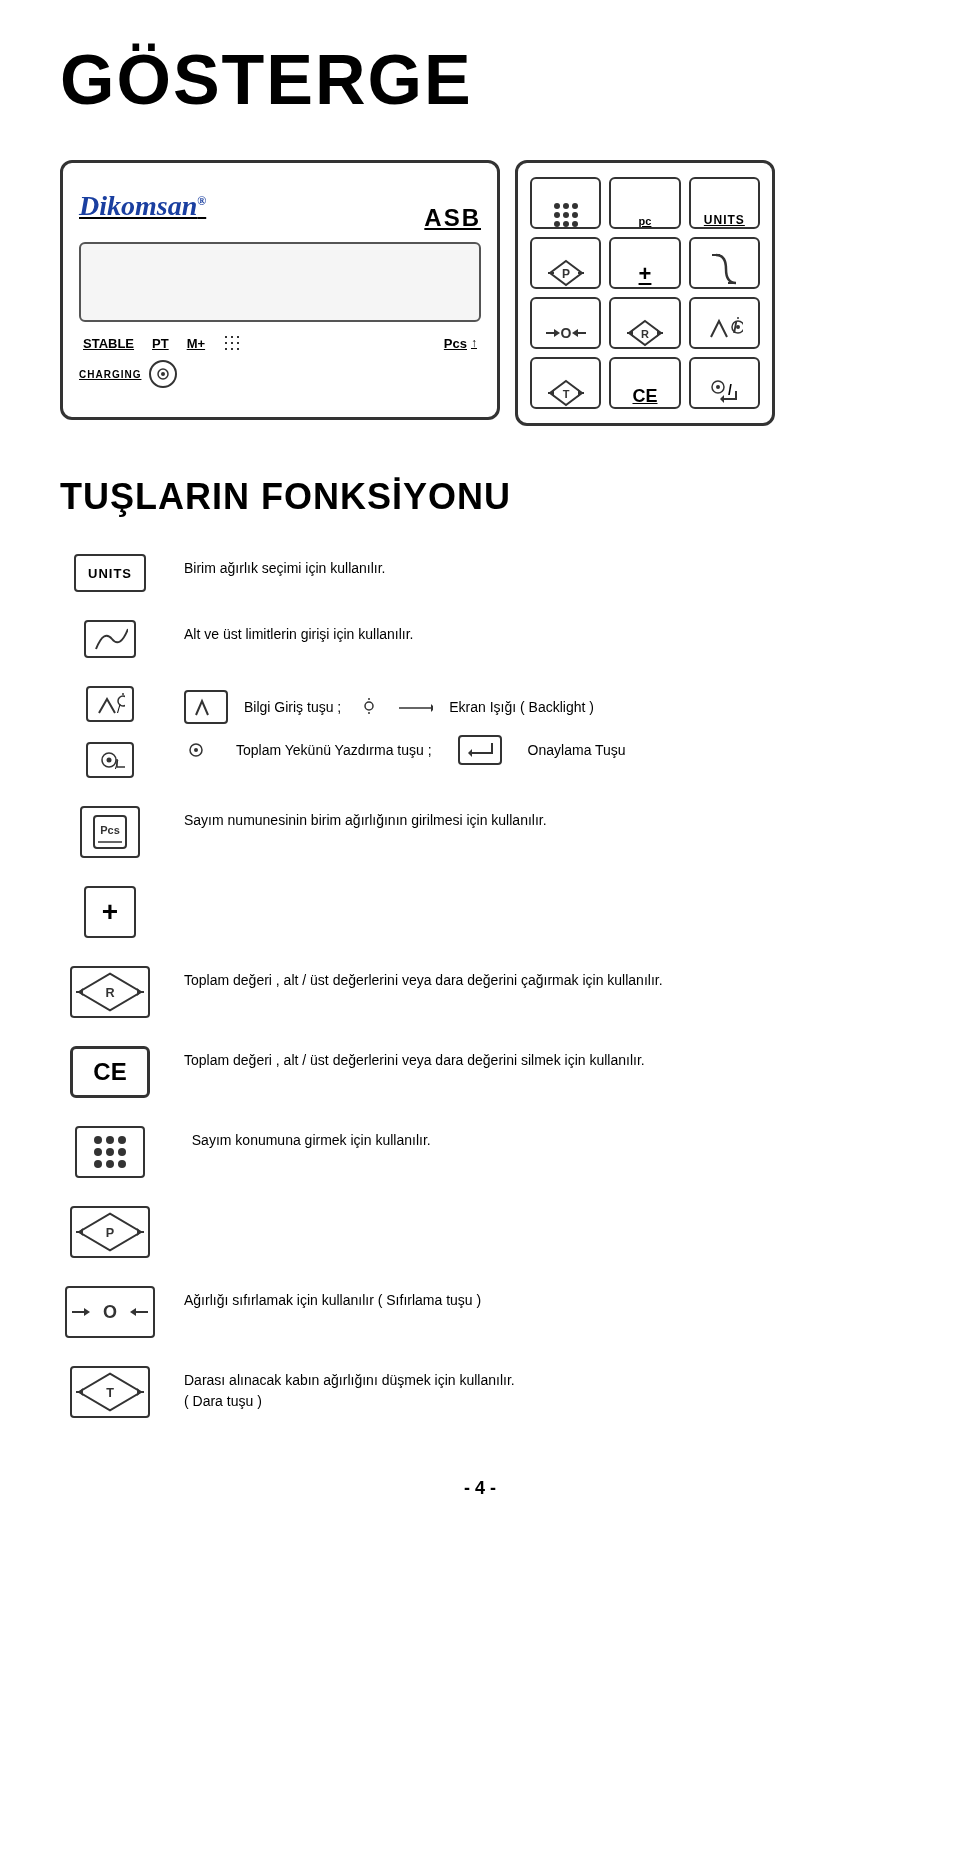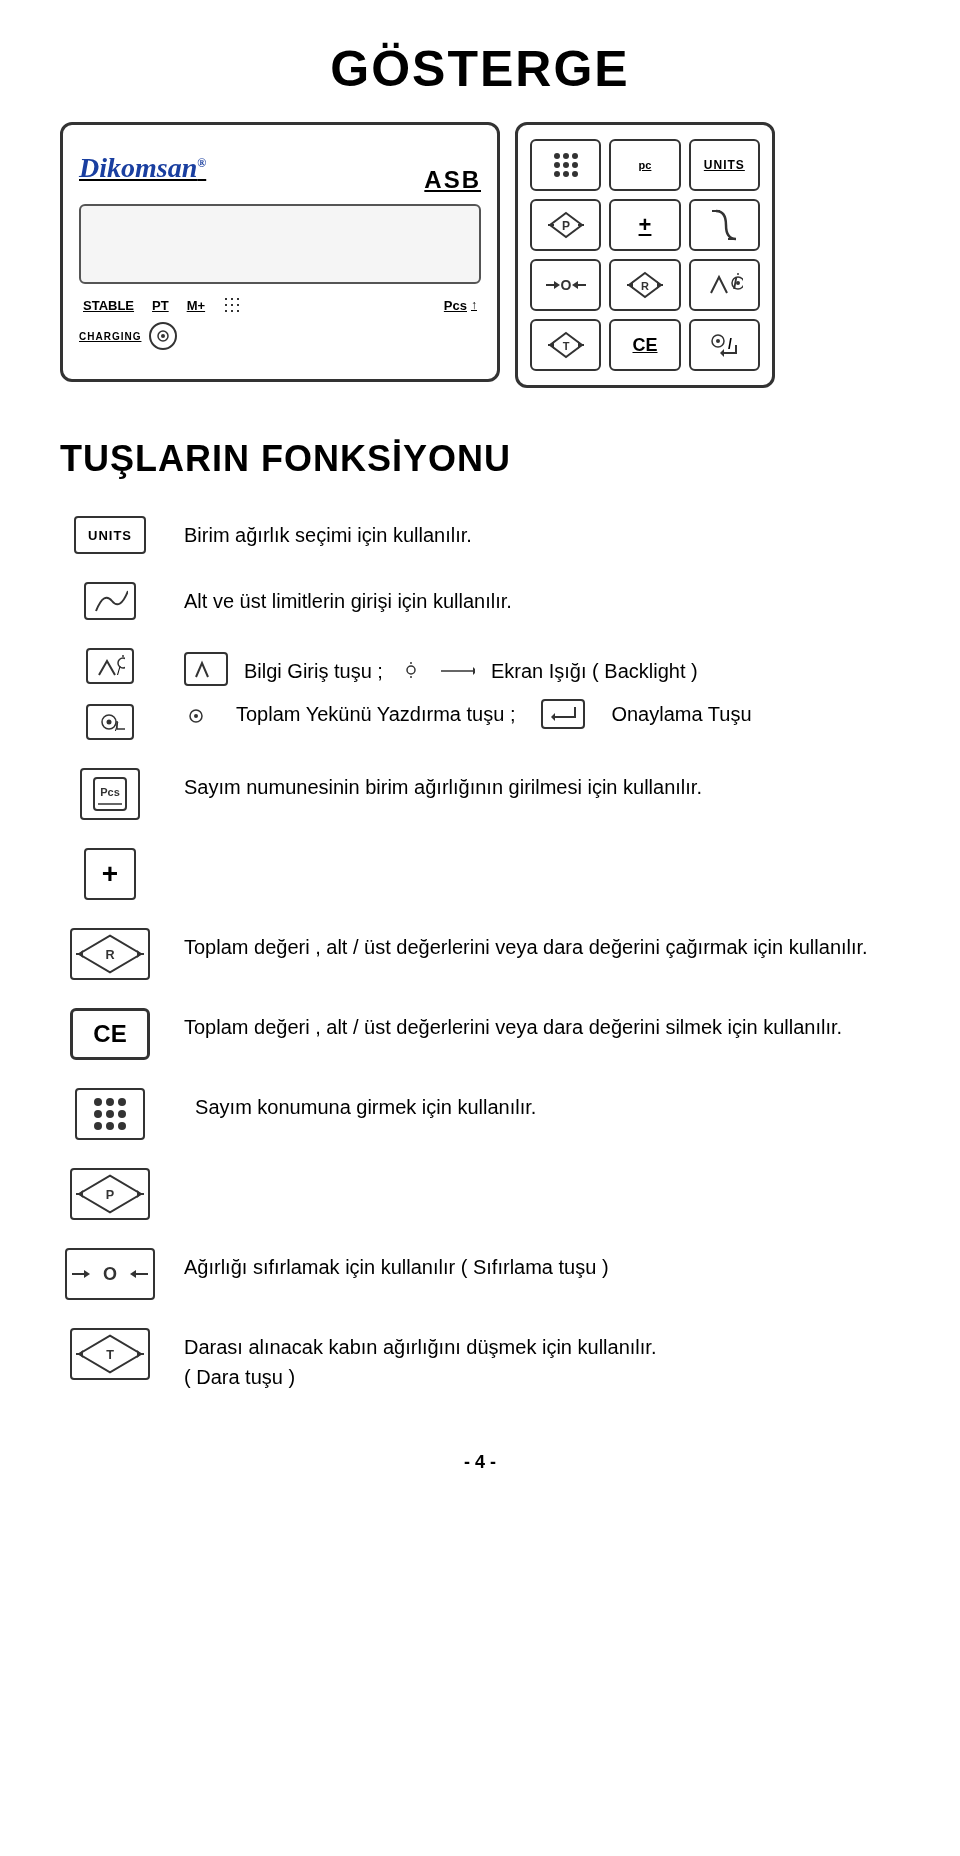--- a/index.html
+++ b/index.html
@@ -6,25 +6,24 @@
     body {
       font-family: Arial, sans-serif;
       background: #fff;
       width: 960px;
       min-height: 1856px;
       padding: 40px 60px;
       color: #000;
     }
 
     h1.main-title {
-      font-size: 50px;
+      font-size: 70px;
       font-weight: 900;
       letter-spacing: 2px;
-      margin-bottom: 24px;
-      text-align: center;
+      margin-bottom: 40px;
     }
 
     
     .device-area {
       display: flex;
       gap: 15px;
       margin-bottom: 50px;
       align-items: flex-start;
       text-decoration: underline;
     }
@@ -129,21 +128,21 @@
       display: grid;
       grid-template-columns: repeat(3, 1fr);
       gap: 8px;
       width: 260px;
     }
 
     .key-btn {
       border: 2px solid #333;
       border-radius: 6px;
       display: flex;
-      align-items: center;
+      align-items: flex-end;
       justify-content: center;
       height: 52px;
       font-size: 13px;
       font-weight: bold;
       background: #fff;
       cursor: pointer;
       position: relative;
     }
 
     .key-btn.units-key { font-size: 12px; letter-spacing: 1px; }
@@ -173,21 +172,21 @@
 
     .func-icon-box {
       flex-shrink: 0;
       width: 100px;
       display: flex;
       align-items: center;
       justify-content: center;
     }
 
     .func-desc {
-      font-size: 20px;
+      font-size: 14px;
       line-height: 1.5;
       padding-top: 4px;
       flex: 1;
     }
 
     
     .icon-rect {
       border: 2px solid #333;
       border-radius: 4px;
       display: flex;

